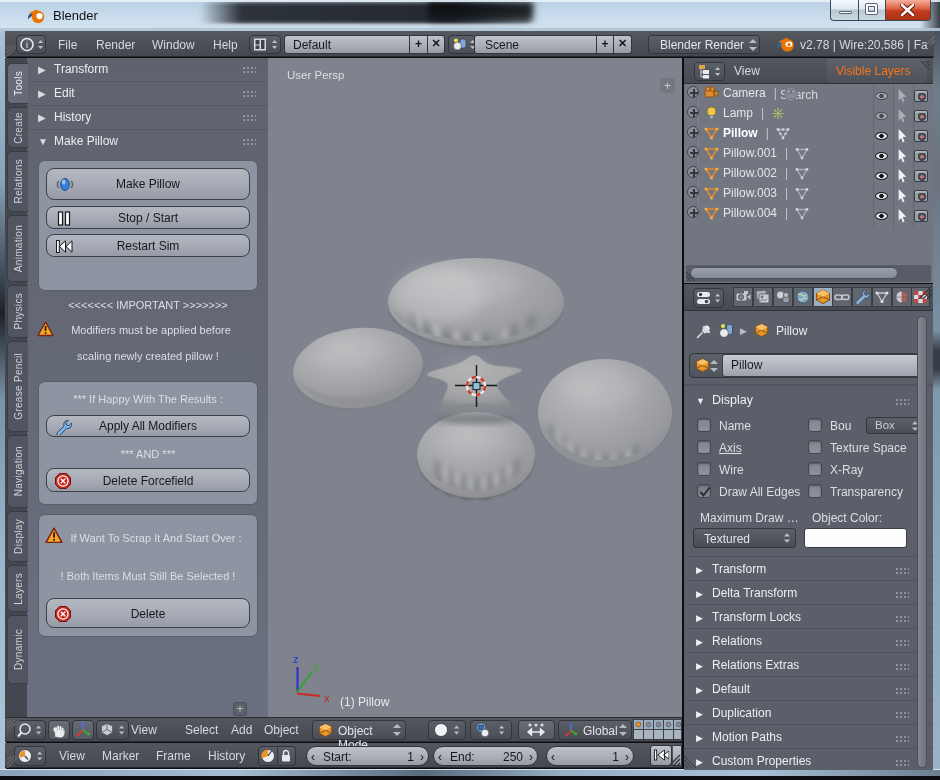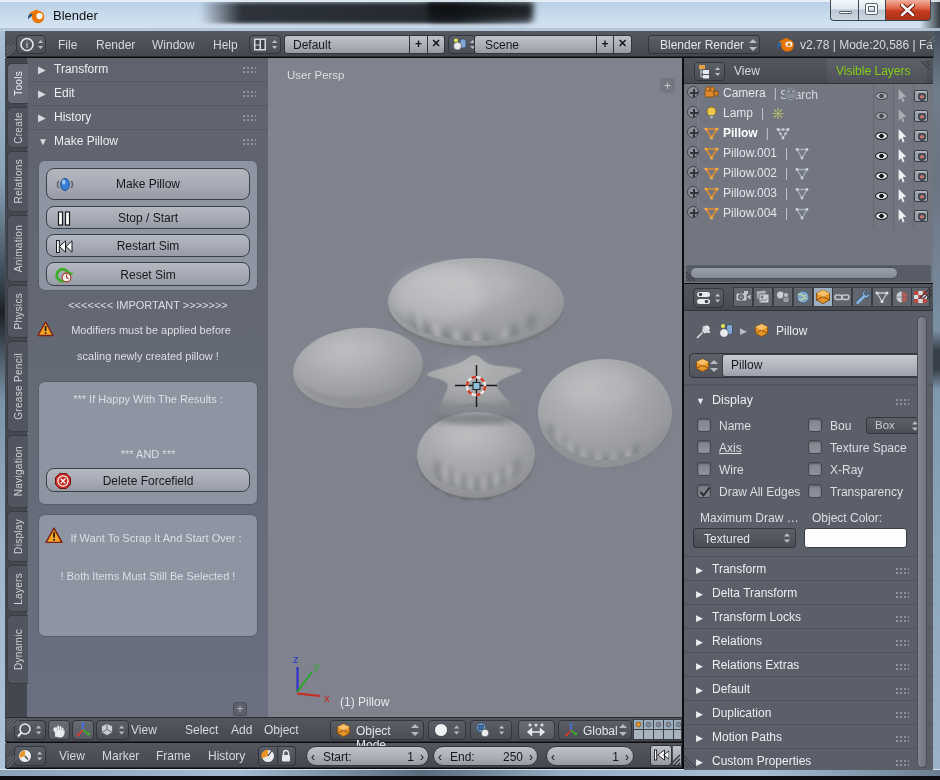--- a/index.html
+++ b/index.html
@@ -157,21 +157,21 @@
   <div class="abs field" style="left:597px;top:35px;width:17px;height:19px;border-left:none;text-align:center;font-weight:bold;padding-top:1px;">+</div>
   <div class="abs field" style="left:614px;top:35px;width:18px;height:19px;border-left:none;border-radius:0 3px 3px 0;text-align:center;font-weight:bold;padding-top:1px;font-size:11px;">✕</div>
   <div class="abs dark-wid" style="left:648px;top:35px;width:112px;height:19px;border-radius:3px;padding:2px 0 0 11px;">Blender Render<span class="dd" style="right:2px;"></span></div>
   <svg class="abs" style="left:776px;top:36px;" width="19" height="17" viewBox="0 0 19 17">
     <path d="M7 8 L1.5 12.5 q-1-4 2.5-6.5l3 1z" fill="#2e6a9e"></path>
     <circle cx="11.5" cy="9.3" r="6.3" fill="#ea7600"></circle>
     <ellipse cx="13" cy="8.2" rx="3.4" ry="2.8" fill="#fff"></ellipse>
     <path d="M2.5 5.8 L11 1.5 l2 3.4-6 2.2z" fill="#ea7600"></path>
     <circle cx="13" cy="8.8" r="1.7" fill="#ea7600"></circle>
   </svg>
-  <div class="abs menutxt" style="left:800px;top:38px;width:140px;white-space:nowrap;">v2.78 | Mode:20,586 | Fa</div>
+  <div class="abs menutxt" style="left:800px;top:38px;width:140px;white-space:nowrap;">v2.78 | Wire:20,586 | Fa</div>
   <svg class="abs" style="left:925px;top:33px;" width="10" height="12">
       <path d="M1 12 L10 3 M5 12 L10 7" stroke="#6b6f77" stroke-width="1.2" fill="none"></path>
     </svg>
 
   <div id="tabcol" class="abs"></div>
   <div id="shelfbg" class="abs"></div>
   <div class="vtab act" style="top:63px;height:41px;">
       <span>Tools</span>
     </div>
   <div class="vtab" style="top:107px;height:41px;">
@@ -235,56 +235,60 @@
         <rect x="1.5" y="1.5" width="2.8" height="12" fill="#fff" stroke="#17191c" stroke-width="1"></rect>
         <path d="M11 7.5 L17 1.8 V13.2z M4.5 7.5 L10.5 1.8 V13.2z" fill="#fff" stroke="#17191c" stroke-width="1"></path>
       </svg>
   </div>
   <div class="bbtn" style="top:206px;left:46px;width:204px;height:23px;padding-top:4px;">Stop / Start
     <svg class="abs" style="left:9px;top:4px;" width="16" height="15">
         <rect x="2.5" y="1" width="4" height="13" fill="#fff" stroke="#17191c" stroke-width="1.2"></rect>
         <rect x="9.5" y="1" width="4" height="13" fill="#fff" stroke="#17191c" stroke-width="1.2"></rect>
       </svg>
   </div>
-  <div class="bbtn" style="top:262px;left:46px;width:204px;height:24px;padding-top:5px;">Reset Sim
-    <svg class="abs" style="left:8px;top:3px;" width="19" height="18" viewBox="0 0 19 18">
-        <path d="M13.5 7.5 a6 6 0 1 0-1 5.5" fill="none" stroke="#3fae2a" stroke-width="2.8"></path>
-        <path d="M14.5 10.5 l4-3.5-5.5-1.5z" fill="#3fae2a"></path>
-        <circle cx="11.5" cy="11.5" r="4.4" fill="#f2f2f2" stroke="#b43428" stroke-width="1.1"></circle>
-        <path d="M11.5 11.5 L11.5 8.6 M11.5 11.5 l2 1.3" stroke="#b43428" stroke-width="1.1"></path>
-      </svg>
-  </div>
   <div class="shelftxt" style="top:299px;">&lt;&lt;&lt;&lt;&lt;&lt;&lt; IMPORTANT &gt;&gt;&gt;&gt;&gt;&gt;&gt;</div>
   <svg class="abs warn" style="left:37px;top:321px;" width="17" height="16" viewBox="0 0 17 16">
       <path d="M8.5 1 L16 14.5 H1z" fill="#f5a623" stroke="#7a1f14" stroke-width="1.4" stroke-linejoin="round"></path>
       <rect x="7.7" y="5" width="1.7" height="5" fill="#2b1a08"></rect>
       <rect x="7.7" y="11.2" width="1.7" height="1.7" fill="#2b1a08"></rect>
     </svg>
   <div class="shelftxt" style="top:324px;left:44px;width:214px;">Modifiers must be applied before</div>
   <div class="shelftxt" style="top:350px;">scaling newly created pillow !</div>
 
   <div class="pbox" style="left:38px;top:381px;width:220px;height:124px;"></div>
   <div class="shelftxt" style="top:393px;text-align:center;">*** If Happy With The Results :</div>
+  <div class="bbtn" style="top:415px;left:46px;width:204px;height:22px;padding-top:3px;">Apply All Modifiers
+    <svg class="abs" style="left:8px;top:3px;" width="17" height="16" viewBox="0 0 17 16">
+        <path d="M13.2 1.4 a4 4 0 0 0-4.1 5.6 L2.5 13.4 a1.8 1.8 0 0 0 2.6 2.6 L11.6 9.4 a4 4 0 0 0 4.9-5.3 l-2.6 2.6-2.3-.6-.6-2.3z" fill="#7db3e8" stroke="#1d3f66" stroke-width=".9"></path>
+      </svg>
+  </div>
   <div class="shelftxt" style="top:448px;">*** AND ***</div>
   <div class="bbtn" style="top:468px;left:46px;width:204px;height:24px;padding-top:5px;">Delete Forcefield
     <svg class="abs" style="left:7px;top:3px;" width="18" height="18" viewBox="0 0 18 18">
         <path d="M5.6 1.5 h6.8 l4.1 4.1 v6.8 l-4.1 4.1 H5.6 l-4.1-4.1 V5.6z" fill="#c8281e" stroke="#6e1511" stroke-width="1"></path>
         <circle cx="9" cy="9" r="5.1" fill="none" stroke="#fff" stroke-width="1.3"></circle>
         <path d="M6.8 6.8 l4.4 4.4 M11.2 6.8 l-4.4 4.4" stroke="#fff" stroke-width="1.4"></path>
       </svg>
   </div>
 
   <div class="pbox" style="left:38px;top:514px;width:220px;height:123px;"></div>
   <svg class="abs warn" style="left:45px;top:527px;" width="18" height="17" viewBox="0 0 17 16">
       <path d="M8.5 1 L16 14.5 H1z" fill="#f5a623" stroke="#7a1f14" stroke-width="1.4" stroke-linejoin="round"></path>
       <rect x="7.7" y="5" width="1.7" height="5" fill="#2b1a08"></rect>
       <rect x="7.7" y="11.2" width="1.7" height="1.7" fill="#2b1a08"></rect>
     </svg>
   <div class="shelftxt" style="top:532px;left:56px;width:200px;">If Want To Scrap It And Start Over :</div>
   <div class="shelftxt" style="top:570px;">! Both Items Must Still Be Selected !</div>
+  <div class="bbtn" style="top:598px;left:46px;width:204px;height:30px;padding-top:8px;">Delete
+    <svg class="abs" style="left:7px;top:6px;" width="18" height="18" viewBox="0 0 18 18">
+        <path d="M5.6 1.5 h6.8 l4.1 4.1 v6.8 l-4.1 4.1 H5.6 l-4.1-4.1 V5.6z" fill="#c8281e" stroke="#6e1511" stroke-width="1"></path>
+        <circle cx="9" cy="9" r="5.1" fill="none" stroke="#fff" stroke-width="1.3"></circle>
+        <path d="M6.8 6.8 l4.4 4.4 M11.2 6.8 l-4.4 4.4" stroke="#fff" stroke-width="1.4"></path>
+      </svg>
+  </div>
   <div class="abs" style="left:233px;top:702px;width:14px;height:14px;border-radius:3px;background:#5d626d;border:1px solid #4a4e57;color:#b9bdc4;font-size:12px;text-align:center;line-height:12px;">+</div>
 
   <div id="view" class="abs">
   <svg width="414" height="659" viewBox="0 0 414 659">
     <defs>
       <radialGradient id="pg" cx="38%" cy="28%" r="78%">
         <stop offset="0%" stop-color="#bbbcbe"></stop>
             <stop offset="45%" stop-color="#a8a9ac"></stop>
             <stop offset="80%" stop-color="#989a9f"></stop>
             <stop offset="100%" stop-color="#8c8e94"></stop>
@@ -447,21 +451,21 @@
         <rect x="4" y="2" width="6" height="4" fill="#e0a046"></rect>
         <rect x="8" y="7" width="6" height="4" fill="#e8eaee"></rect>
         <rect x="8" y="12" width="6" height="3.5" fill="#e8eaee"></rect>
         <path d="M6 6 v8 h2 M6 9 h2" stroke="#cfd2d8" stroke-width="1" fill="none"></path>
         <path d="M20 7l2.6-3 2.6 3zM20 10l2.6 3 2.6-3z" fill="#b9bdc5"></path>
       </svg>
   </div>
   <div class="abs menutxt" style="left:734px;top:64px;">View</div>
   <div class="abs menutxt" style="left:780px;top:64px;margin-top:24px;">Search</div>
   <div class="abs" style="left:827px;top:59px;width:100px;height:24px;background:linear-gradient(180deg,#5d616a,#4e5159);border-radius:3px;"></div>
-  <div class="abs" style="left:836px;top:64px;color:#84cc16;font-size:12px;">Visible Layers</div>
+  <div class="abs" style="left:836px;top:64px;color:#f97316;font-size:12px;">Visible Layers</div>
   <svg class="abs" style="left:917px;top:60px;" width="14" height="14">
       <path d="M4 1 L13 10 M8 1 L13 6 M12 1 L13 2" stroke="#3e4147" stroke-width="1.4" fill="none"></path>
     </svg>
 
   <svg class="abs" style="left:684px;top:84px;" width="249" height="200" viewBox="0 0 249 200">
     <path d="M189.5 0 V145 M209.5 0 V145 M229.5 0 V145" stroke="#65696f" stroke-width="1"></path>
     <path d="M14.5 12 V132" stroke="#7e828b" stroke-width="1"></path>
   </svg>
 
   <div class="orow" style="top:86px;">
@@ -808,21 +812,21 @@
     <svg width="31" height="18" viewBox="0 0 31 18">
         <path d="M10 2.5 L15.5 5 V11.5 L10 14.5 L4.5 11.5 V5z" fill="#c9ccd2" stroke="#54575e" stroke-width=".8"></path>
         <path d="M10 2.5 V8.5 L4.5 11.5 M10 8.5 L15.5 11.5" stroke="#54575e" stroke-width=".8" fill="none"></path>
         <path d="M22 7.5l2.6-3 2.6 3zM22 10.5l2.6 3 2.6-3z" fill="#b9bdc5"></path>
       </svg>
   </div>
   <div class="abs menutxt" style="left:131px;top:723px;">View</div>
   <div class="abs menutxt" style="left:185px;top:723px;">Select</div>
   <div class="abs menutxt" style="left:231px;top:723px;">Add</div>
   <div class="abs menutxt" style="left:264px;top:723px;">Object</div>
-  <div class="abs ib" style="left:330px;top:720px;width:94px;height:20px;">
+  <div class="abs ib" style="left:312px;top:720px;width:94px;height:20px;">
     <svg class="abs" style="left:4px;top:1px;" width="17" height="17" viewBox="0 0 18 18">
         <path d="M9 2 L15.5 5.2 V12 L9 15.6 L2.5 12 V5.2z" fill="#e8962c" stroke="#7c4a0e" stroke-width=".9"></path>
         <path d="M9 2 V8.8 L2.5 12 M9 8.8 L15.5 12" stroke="#7c4a0e" stroke-width=".9" fill="none"></path>
         <path d="M9 2 L15.5 5.2 L9 8.8 L2.5 5.2z" fill="#f8c06a"></path>
       </svg>
     <span class="abs" style="left:25px;top:3px;color:#e2e4e8;font-size:12px;">Object Mode</span>
     <span class="dd"></span>
   </div>
   <div class="abs ib" style="left:428px;top:720px;width:38px;height:20px;">
     <svg width="36" height="18" viewBox="0 0 36 18">

